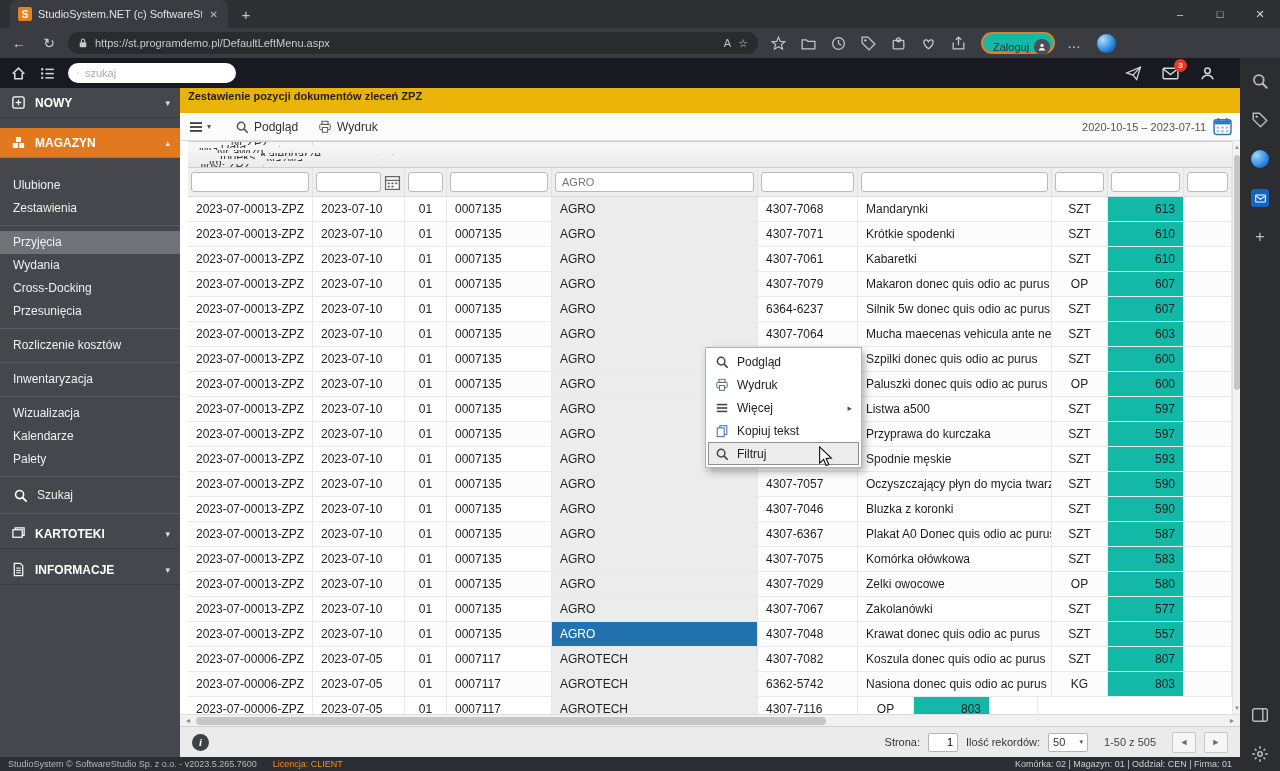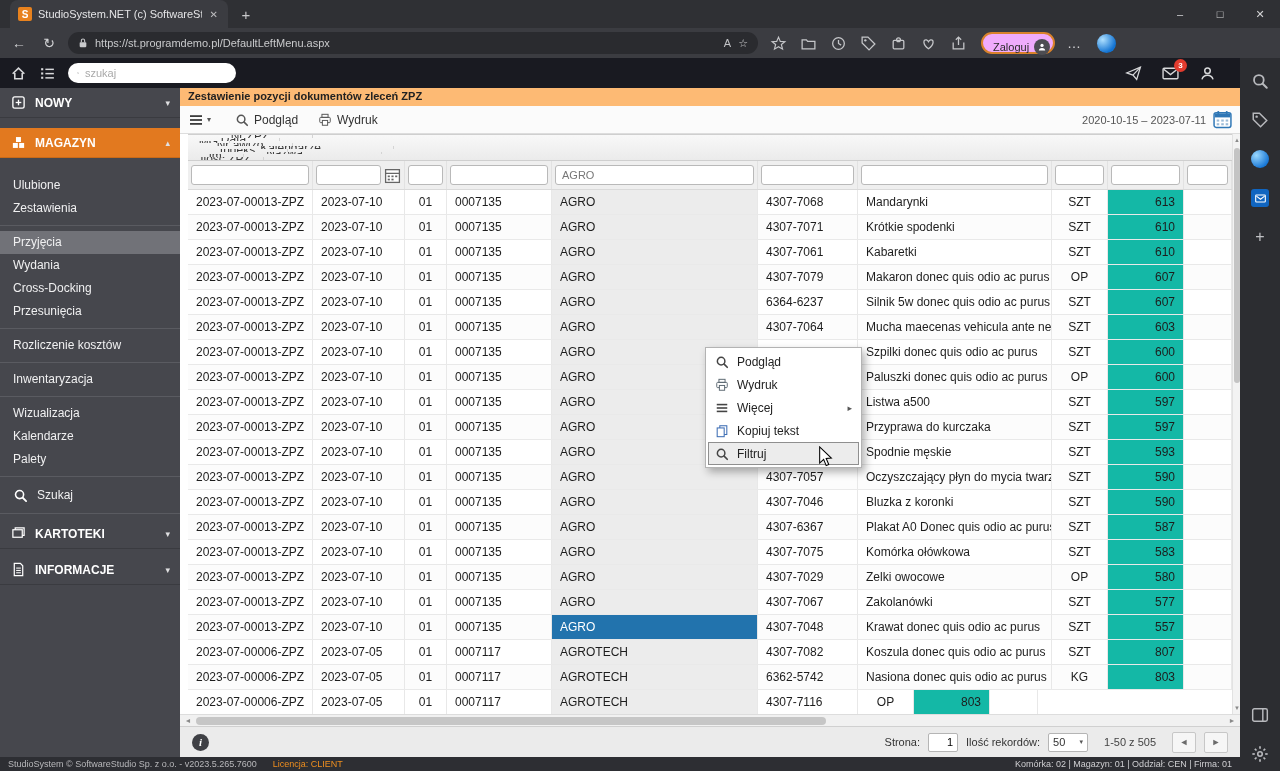--- a/index.html
+++ b/index.html
@@ -18,21 +18,21 @@
 
   .navbar { position:absolute; left:0; top:28px; width:1280px; height:30px; background:#3b3c41; display:flex; align-items:center; padding:0 8px; gap:8px; color:#cfd0d3; }
   .nav-glyph { font-size:14px; width:22px; text-align:center; color:#d2d3d5; }
   .urlbar { width:690px; height:22px; background:#2a2b2f; border-radius:12px; display:flex; align-items:center; gap:7px; padding:0 10px; font-size:11px; color:#c9cacc; }
   .urlbar .url-text { flex:1; white-space:nowrap; overflow:hidden; }
   .urlbar .mini { font-size:11px; color:#c2c3c6; }
   .ico { display:inline-flex; align-items:center; justify-content:center; }
   .ico svg { display:block; }
   .nav-ext { display:flex; align-items:center; gap:13px; margin-left:4px; color:#c5c6c9; }
   .nav-ext .ico { width:17px; height:17px; }
-  .login-pill { height:22px; background:#f0abfc; border:2px solid #d9822b; border-radius:12px; display:flex; align-items:center; gap:5px; padding:8px 3px 0 10px; margin-left:6px; }
+  .login-pill { height:22px; background:#14b8a6; border:2px solid #d9822b; border-radius:12px; display:flex; align-items:center; gap:5px; padding:8px 3px 0 10px; margin-left:6px; }
   .login-pill .login-text { font-size:11px; color:#2b2b2b; }
   .login-pill .avatar { width:16px; height:16px; border-radius:50%; background:#4d4d52; color:#fff; display:flex; align-items:center; justify-content:center; }
   .copilot { width:19px; height:19px; border-radius:50%; background:radial-gradient(circle at 30% 30%, #aee0ff, #1273d2 70%); margin-left:4px; }
 
   
   .edge-sidebar { position:absolute; right:0; top:58px; width:40px; height:713px; background:#2c2d31; display:flex; flex-direction:column; align-items:center; padding:14px 0 8px; gap:21px; color:#b8b9bd; }
   .edge-sidebar .ico { width:18px; height:18px; }
   .edge-sidebar .spacer { flex:1; }
   .sphere { width:18px; height:18px; border-radius:50%; background:radial-gradient(circle at 30% 30%, #9ad8ff, #1474d4 75%); }
   .outlook { width:18px; height:18px; border-radius:3px; background:#1065c0; display:flex; align-items:center; justify-content:center; color:#fff; }
@@ -56,21 +56,21 @@
   .side-header .arrow, .side-search .arrow { margin-left:auto; font-size:9px; color:#e0e0e2; }
   .side-icon { width:16px; height:16px; display:inline-flex; align-items:center; justify-content:center; color:#fff; flex:none; }
   .side-icon svg { width:15px; height:15px; }
   .side-link { height:23px; line-height:23px; padding-left:13px; font-size:12px; color:#f0f0f1; white-space:nowrap; }
   .side-link.selected { background:#717278; }
   .side-search { height:26px; display:flex; align-items:center; gap:9px; padding:0 12px; font-size:12px; color:#f0f0f1; }
   .side-divider { height:1px; background:#5a5b61; margin:5px 0; }
 
   
   .main { position:absolute; left:180px; top:88px; width:1060px; height:669px; background:#fff; display:flex; flex-direction:column; overflow:hidden; }
-  .page-titlebar { height:18px; background:#fdba74; font-size:11px; font-weight:bold; color:#222; padding:2px 8px 0; flex:none; }
+  .page-titlebar { height:25px; background:#eab308; font-size:11px; font-weight:bold; color:#222; padding:2px 8px 0; flex:none; }
   .toolbar { height:28px; background:#fbfbfb; border-bottom:1px solid #ddd; display:flex; align-items:center; padding:0 8px; flex:none; }
   .tb-menu { display:flex; align-items:center; gap:3px; color:#3c3c3c; margin-right:14px; }
   .tb-menu .ico { width:16px; height:16px; }
   .tb-caret { font-size:8px; color:#555; }
   .tb-btn { display:flex; align-items:center; gap:5px; font-size:12px; color:#333; padding:0 10px; height:100%; }
   .tb-btn .ico { width:14px; height:14px; color:#555; }
   .tb-right { margin-left:auto; display:flex; align-items:center; gap:7px; }
   .date-range { font-size:11px; color:#555; }
   .cal-icon { width:19px; height:19px; }
 

